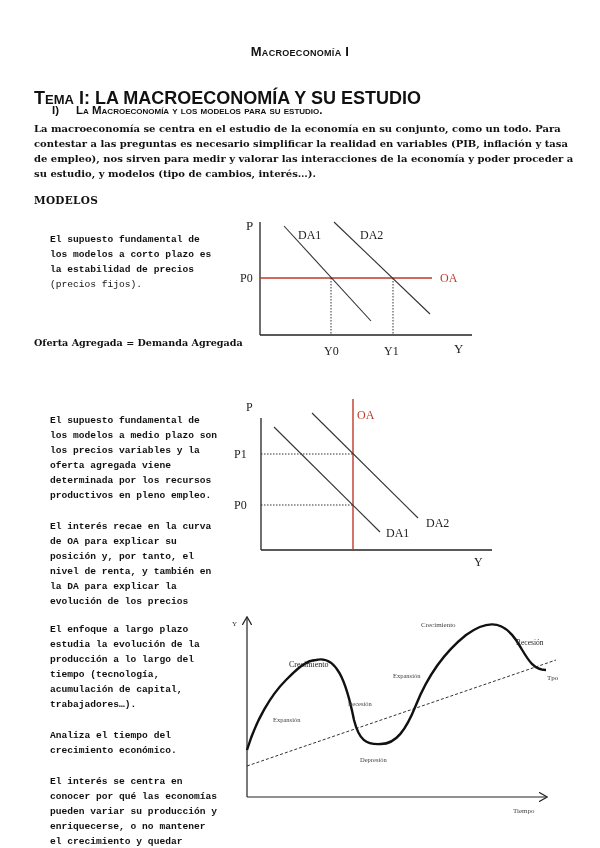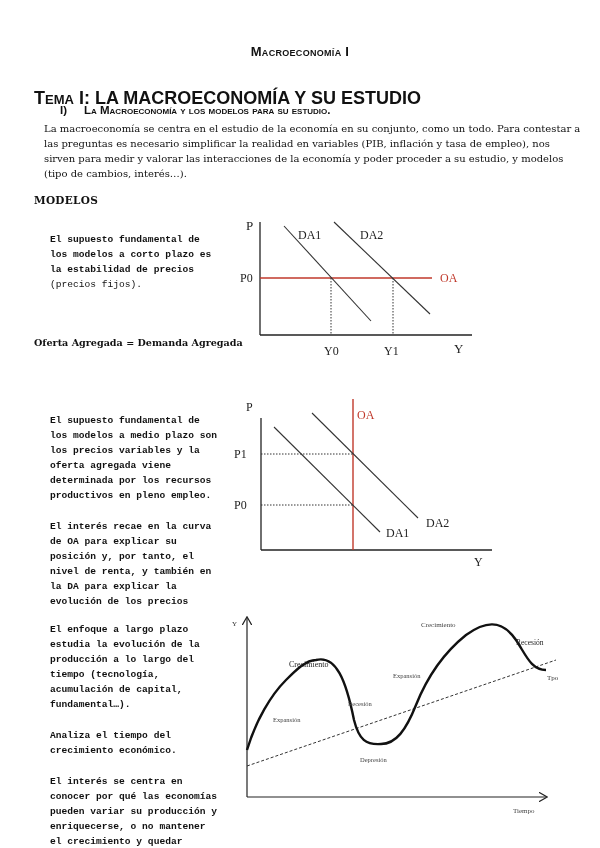--- a/index.html
+++ b/index.html
@@ -4,24 +4,24 @@
 <style>
   html, body { margin: 0; padding: 0; background: #ffffff; }
   body { width: 600px; height: 848px; position: relative; overflow: hidden;
          font-family: "DejaVu Serif", "Liberation Serif", serif; color: #111; }
   .abs { position: absolute; }
   .title { top: 44px; left: 0; width: 600px; text-align: center;
            font-family: "Liberation Sans", sans-serif; font-weight: bold;
            font-size: 13px; font-variant: small-caps; letter-spacing: 0.3px; }
   .tema { top: 88px; left: 34px; font-family: Liberation Sans, sans-serif;
           font-weight: bold; font-size: 18px; font-variant: small-caps; }
-  .sub { top: 104px; left: 60px; font-family: "Liberation Sans", sans-serif;
+  .sub { top: 104px; left: 52px; font-family: "Liberation Sans", sans-serif;
          font-weight: bold; font-size: 11.5px; font-variant: small-caps; }
   .sub .num { display: inline-block; width: 24px; }
-  .intro { top: 121px; left: 44px; width: 540px; font-size: 10px; line-height: 15px; }
+  .intro { top: 121px; left: 34px; width: 540px; font-size: 10px; line-height: 15px; font-weight: bold; }
   .modelos { top: 194px; left: 34px; font-weight: bold; font-size: 10.5px; letter-spacing: 0.3px; }
   .side { left: 34px; width: 200px; font-size: 9.6px; line-height: 15px; }
   .side p { margin: 16px; font-family: Liberation Mono, monospace; }
   .side .b { font-weight: bold; }
   .eq { top: 337px; left: 34px; font-size: 9.6px; font-weight: bold; text-align: center; }
   svg text { font-family: "Liberation Serif", serif; }
 </style>
 </head>
 <body>
 
@@ -72,21 +72,21 @@
   <text x="14" y="15" font-size="12" fill="#222">P</text>
   <text x="125" y="23" font-size="12" fill="#c0392b">OA</text>
   <text x="2" y="62" font-size="12" fill="#222">P1</text>
   <text x="2" y="113" font-size="12" fill="#222">P0</text>
   <text x="194" y="131" font-size="12" fill="#222">DA2</text>
   <text x="154" y="141" font-size="12" fill="#222">DA1</text>
   <text x="242" y="170" font-size="12" fill="#222">Y</text>
 </svg>
 
 <div class="abs side" style="top:606px;">
-  <p class="b">El enfoque a largo plazo estudia la evolución de la producción a lo largo del tiempo (tecnología, acumulación de capital, fundamental…).</p>
+  <p class="b">El enfoque a largo plazo estudia la evolución de la producción a lo largo del tiempo (tecnología, acumulación de capital, trabajadores…).</p>
   <p class="b">Analiza el tiempo del crecimiento económico.</p>
   <p class="b">El interés se centra en conocer por qué las economías pueden variar su producción y enriquecerse, o no mantener el crecimiento y quedar relegadas.</p>
 </div>
 
 <svg class="abs" style="left:226px; top:610px;" width="370" height="210">
   <defs>
     <marker id="arr" markerWidth="8" markerHeight="8" refX="6" refY="4" orient="auto">
       <path d="M0,0 L7,4 L0,8" fill="none" stroke="#222" stroke-width="1"></path>
     </marker>
   </defs>

